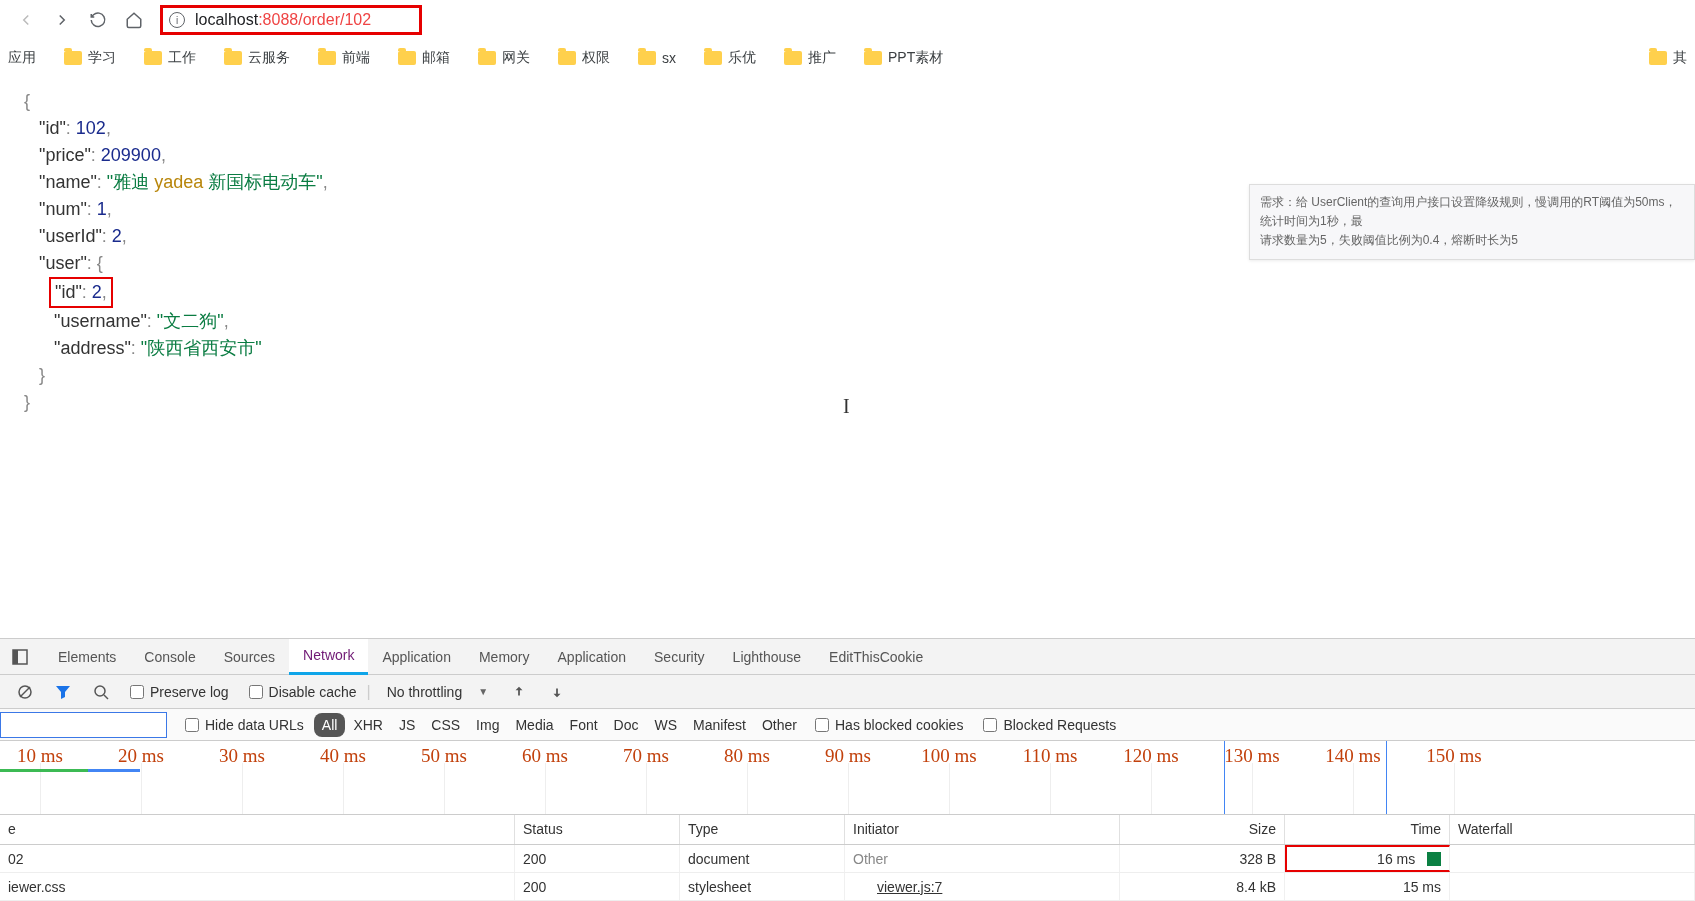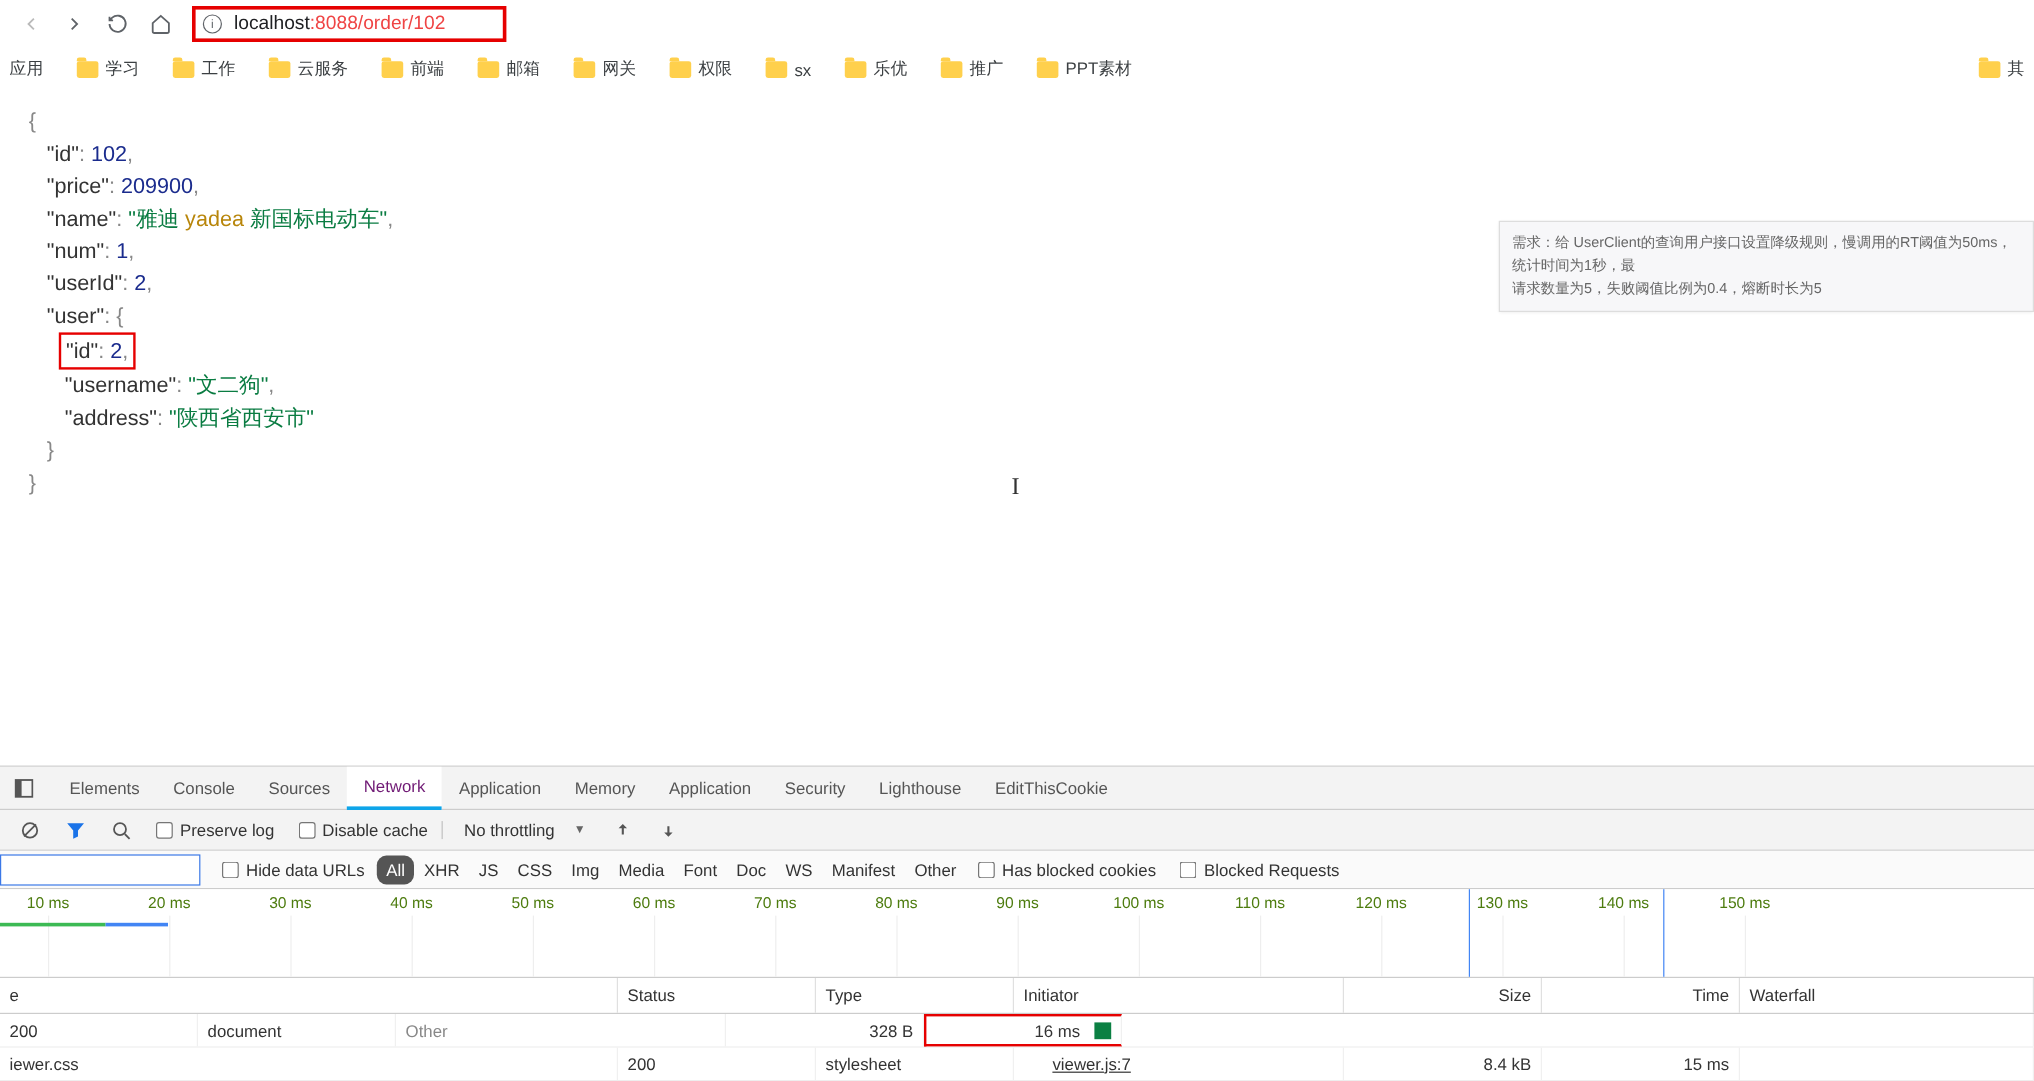--- a/index.html
+++ b/index.html
@@ -49,21 +49,21 @@
 .dt-chk input { margin-right: 6px; width: 14px; height: 14px; }
 .dt-select { font-size: 14px; color: #333; border: none; background: transparent; padding: 4px 8px; margin: 0 8px; }
 .dt-caret { font-size: 10px; color: #666; margin-right: 12px; }
 
 .dt-filterbar { height: 32px; display: flex; align-items: center; border-bottom: 1px solid #ccc; background: #fafafa; padding: 0 0; }
 .dt-filter-input { width: 167px; height: 26px; border: 1px solid #3b78e7; margin: 0 8px 0 0; padding: 0 6px; font-size: 13px; }
 .dt-ft { padding: 4px 8px; font-size: 14px; color: #333; cursor:pointer; }
 .dt-ft.active { background: #555; color: #fff; border-radius: 8px; }
 
 .dt-timeline { height: 74px; border-bottom: 1px solid #ccc; background: #fff; position: relative; }
-.dt-tick { position:absolute; top: 4px; font-size: 13px; color: #4d7c0f; transform: translateX(-50%); }
+.dt-tick { position:absolute; top: 4px; font-size: 19px; color: #c2410c; transform: translateX(-50%); font-family: Liberation Serif, serif; }
 .dt-tick-line { position:absolute; top: 22px; bottom:0; width:1px; background:#eee; }
 .dt-bar-green { position:absolute; left:0; top:28px; width:88px; height:3px; background:#3cba54; }
 .dt-bar-blue { position:absolute; left:88px; top:28px; width:52px; height:3px; background:#4285f4; }
 .dt-range-line { position:absolute; top:0; bottom:0; width:1px; background:#4285f4; }
 
 .dt-table { background:#fff; }
 .dt-th { display:flex; height: 30px; align-items:stretch; border-bottom:1px solid #ccc; }
 .dt-th > div { padding: 6px 8px; font-size: 14px; color:#333; border-right:1px solid #e0e0e0; }
 .dt-tr { display:flex; height: 28px; align-items:stretch; border-bottom: 1px solid #eee; }
 .dt-tr > div { padding: 4px 8px; font-size: 14px; color:#333; border-right:1px solid #f0f0f0; display:flex; align-items:center; }
@@ -316,20 +316,21 @@
       <div class="c-name">e</div>
       <div class="c-status">Status</div>
       <div class="c-type">Type</div>
       <div class="c-init">Initiator</div>
       <div class="c-size" style="justify-content:flex-start">Size</div>
       <div class="c-time" style="justify-content:flex-start">Time</div>
       <div class="c-wf">Waterfall</div>
     </div>
     <div id="rows-container">
         <div class="dt-tr">
+          <div class="c-name">02</div>
           <div class="c-status">200</div>
           <div class="c-type">document</div>
           <div class="c-init">
             <span class="muted">Other</span>
           </div>
           <div class="c-size">328 B</div>
           <div class="c-time time-hl">16 ms&nbsp;&nbsp;<span class="wf-mark"></span></div>
           <div class="c-wf"></div>
         </div>
         <div class="dt-tr">

